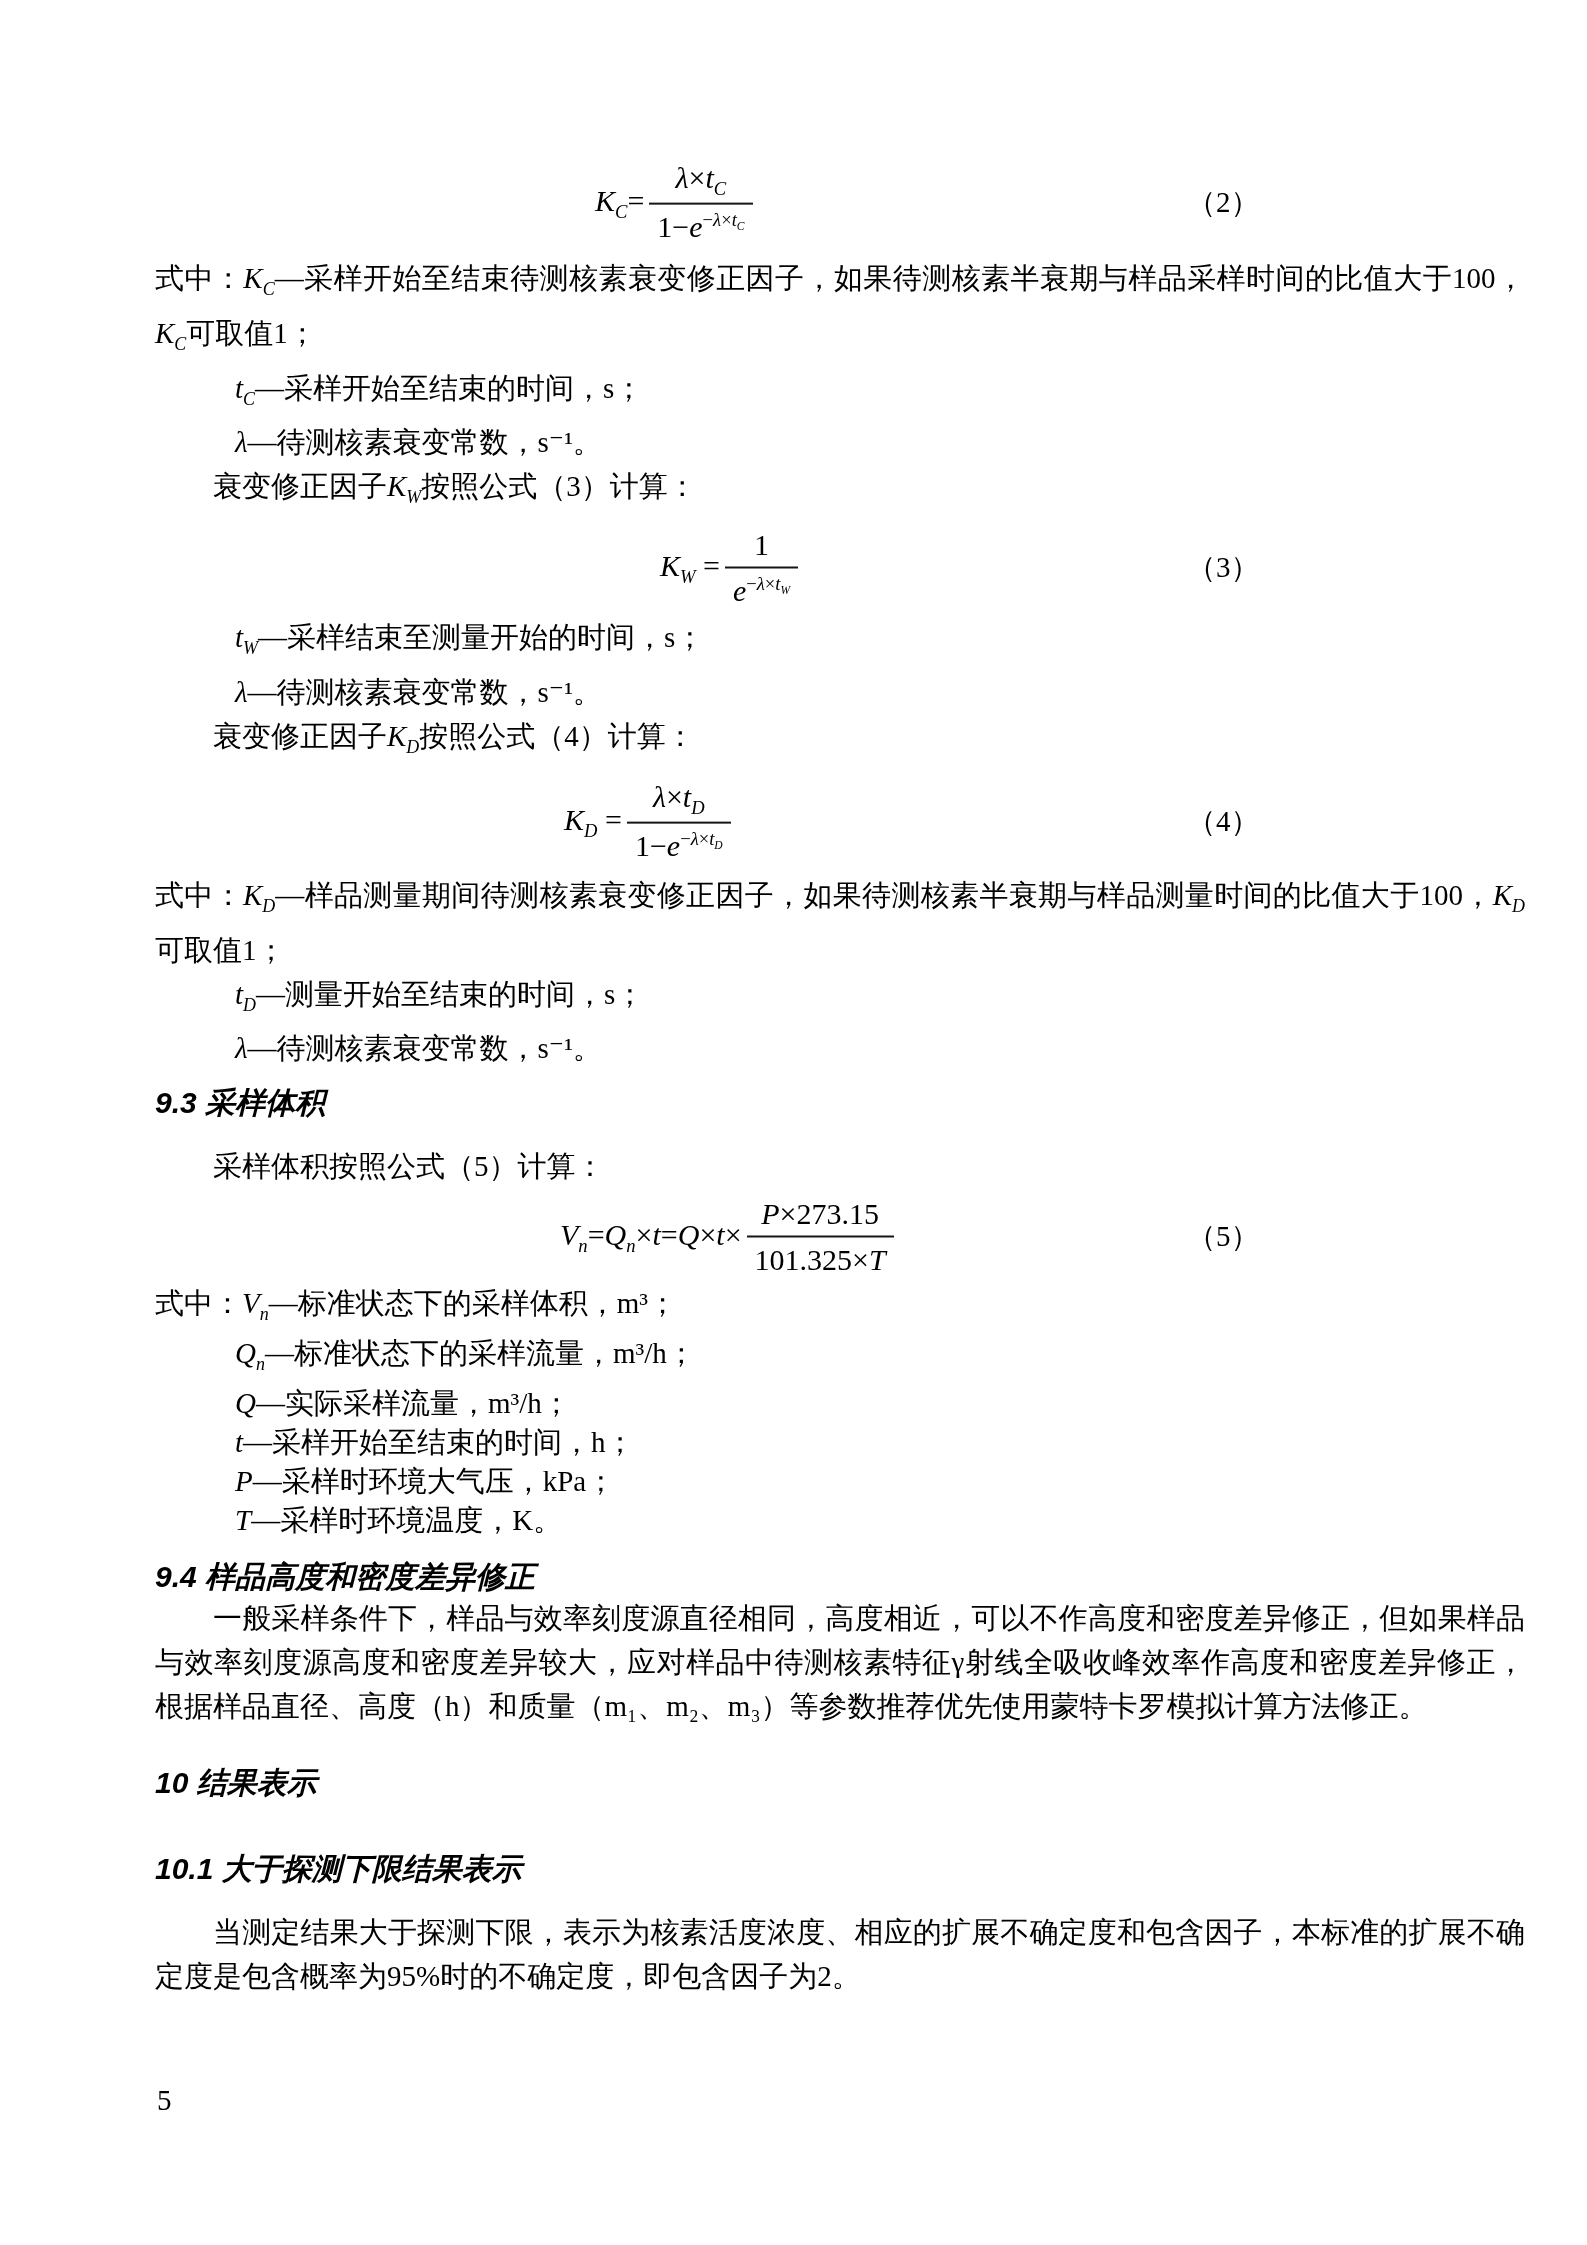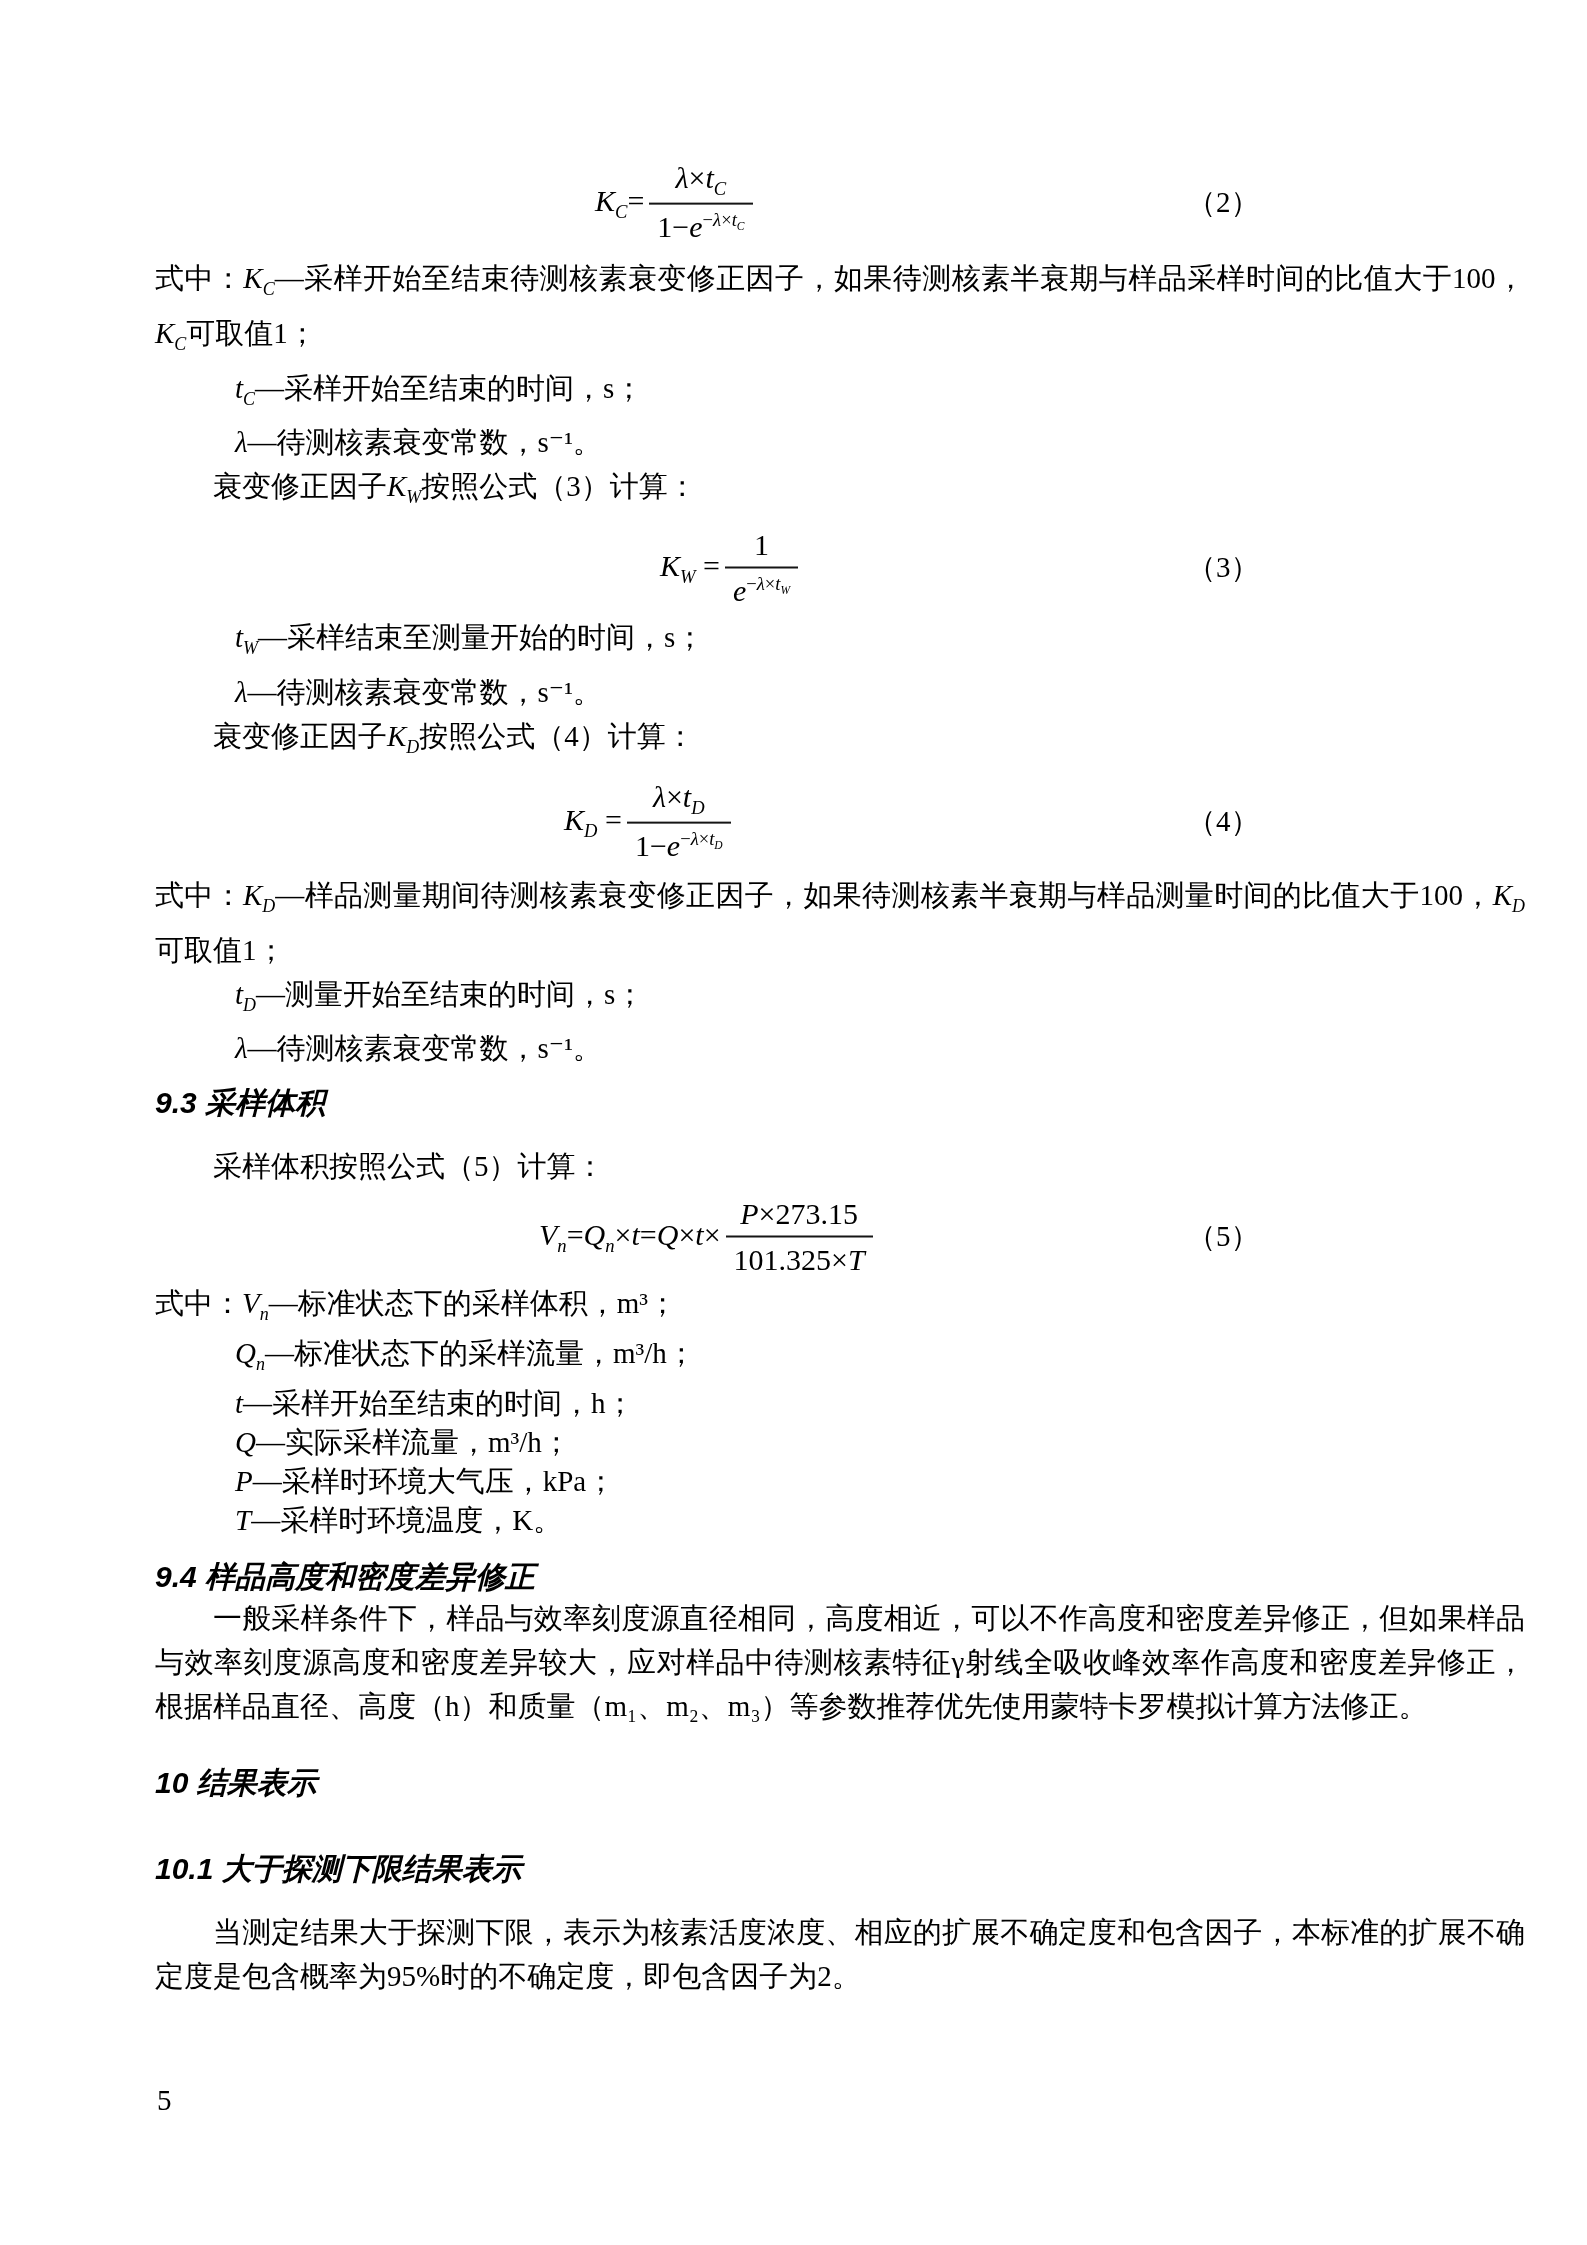--- a/index.html
+++ b/index.html
@@ -97,35 +97,35 @@
 
   <div class="para">式中：<i>K</i><sub>D</sub>—样品测量期间待测核素衰变修正因子，如果待测核素半衰期与样品测量时间的比值大于100，<i>K</i><sub>D</sub>可取值1；</div>
   <div class="defline"><i>t</i><sub>D</sub>—测量开始至结束的时间，s；</div>
   <div class="defline"><i>λ</i>—待测核素衰变常数，s⁻¹。</div>
 
   <div class="h-sec mt14">9.3 采样体积</div>
 
   <div class="indent mt22">采样体积按照公式（5）计算：</div>
 
   <div class="eqrow h96">
-    <span class="eq" style="left:384px">
+    <span class="eq" style="left:405px">
       <span><i>V</i><sub>n</sub>=<i>Q</i><sub>n</sub>×<i>t</i>=<i>Q</i>×<i>t</i>×</span>
       <span class="frac">
         <span class="num"><i>P</i>×273.15</span>
         <span class="den">101.325×<i>T</i></span>
       </span>
     </span>
     <span class="eqnum">（5）</span>
   </div>
 
   <div class="deflist">
     <div>式中：<i>V</i><sub>n</sub>—标准状态下的采样体积，m³；</div>
     <div class="defline"><i>Q</i><sub>n</sub>—标准状态下的采样流量，m³/h；</div>
+    <div class="defline"><i>Q</i>—实际采样流量，m³/h；</div>
     <div class="defline"><i>t</i>—采样开始至结束的时间，h；</div>
-    <div class="defline"><i>Q</i>—实际采样流量，m³/h；</div>
     <div class="defline"><i>P</i>—采样时环境大气压，kPa；</div>
     <div class="defline"><i>T</i>—采样时环境温度，K。</div>
   </div>
 
   <div class="h-sec mt18">9.4 样品高度和密度差异修正</div>
   <div class="para indent">一般采样条件下，样品与效率刻度源直径相同，高度相近，可以不作高度和密度差异修正，但如果样品与效率刻度源高度和密度差异较大，应对样品中待测核素特征γ射线全吸收峰效率作高度和密度差异修正，根据样品直径、高度（h）和质量（m₁、m₂、m₃）等参数推荐优先使用蒙特卡罗模拟计算方法修正。</div>
 
   <div class="h-sec mt36">10 结果表示</div>
   <div class="h-sec mt48">10.1 大于探测下限结果表示</div>
   <div class="para indent mt22">当测定结果大于探测下限，表示为核素活度浓度、相应的扩展不确定度和包含因子，本标准的扩展不确定度是包含概率为95%时的不确定度，即包含因子为2。</div>

